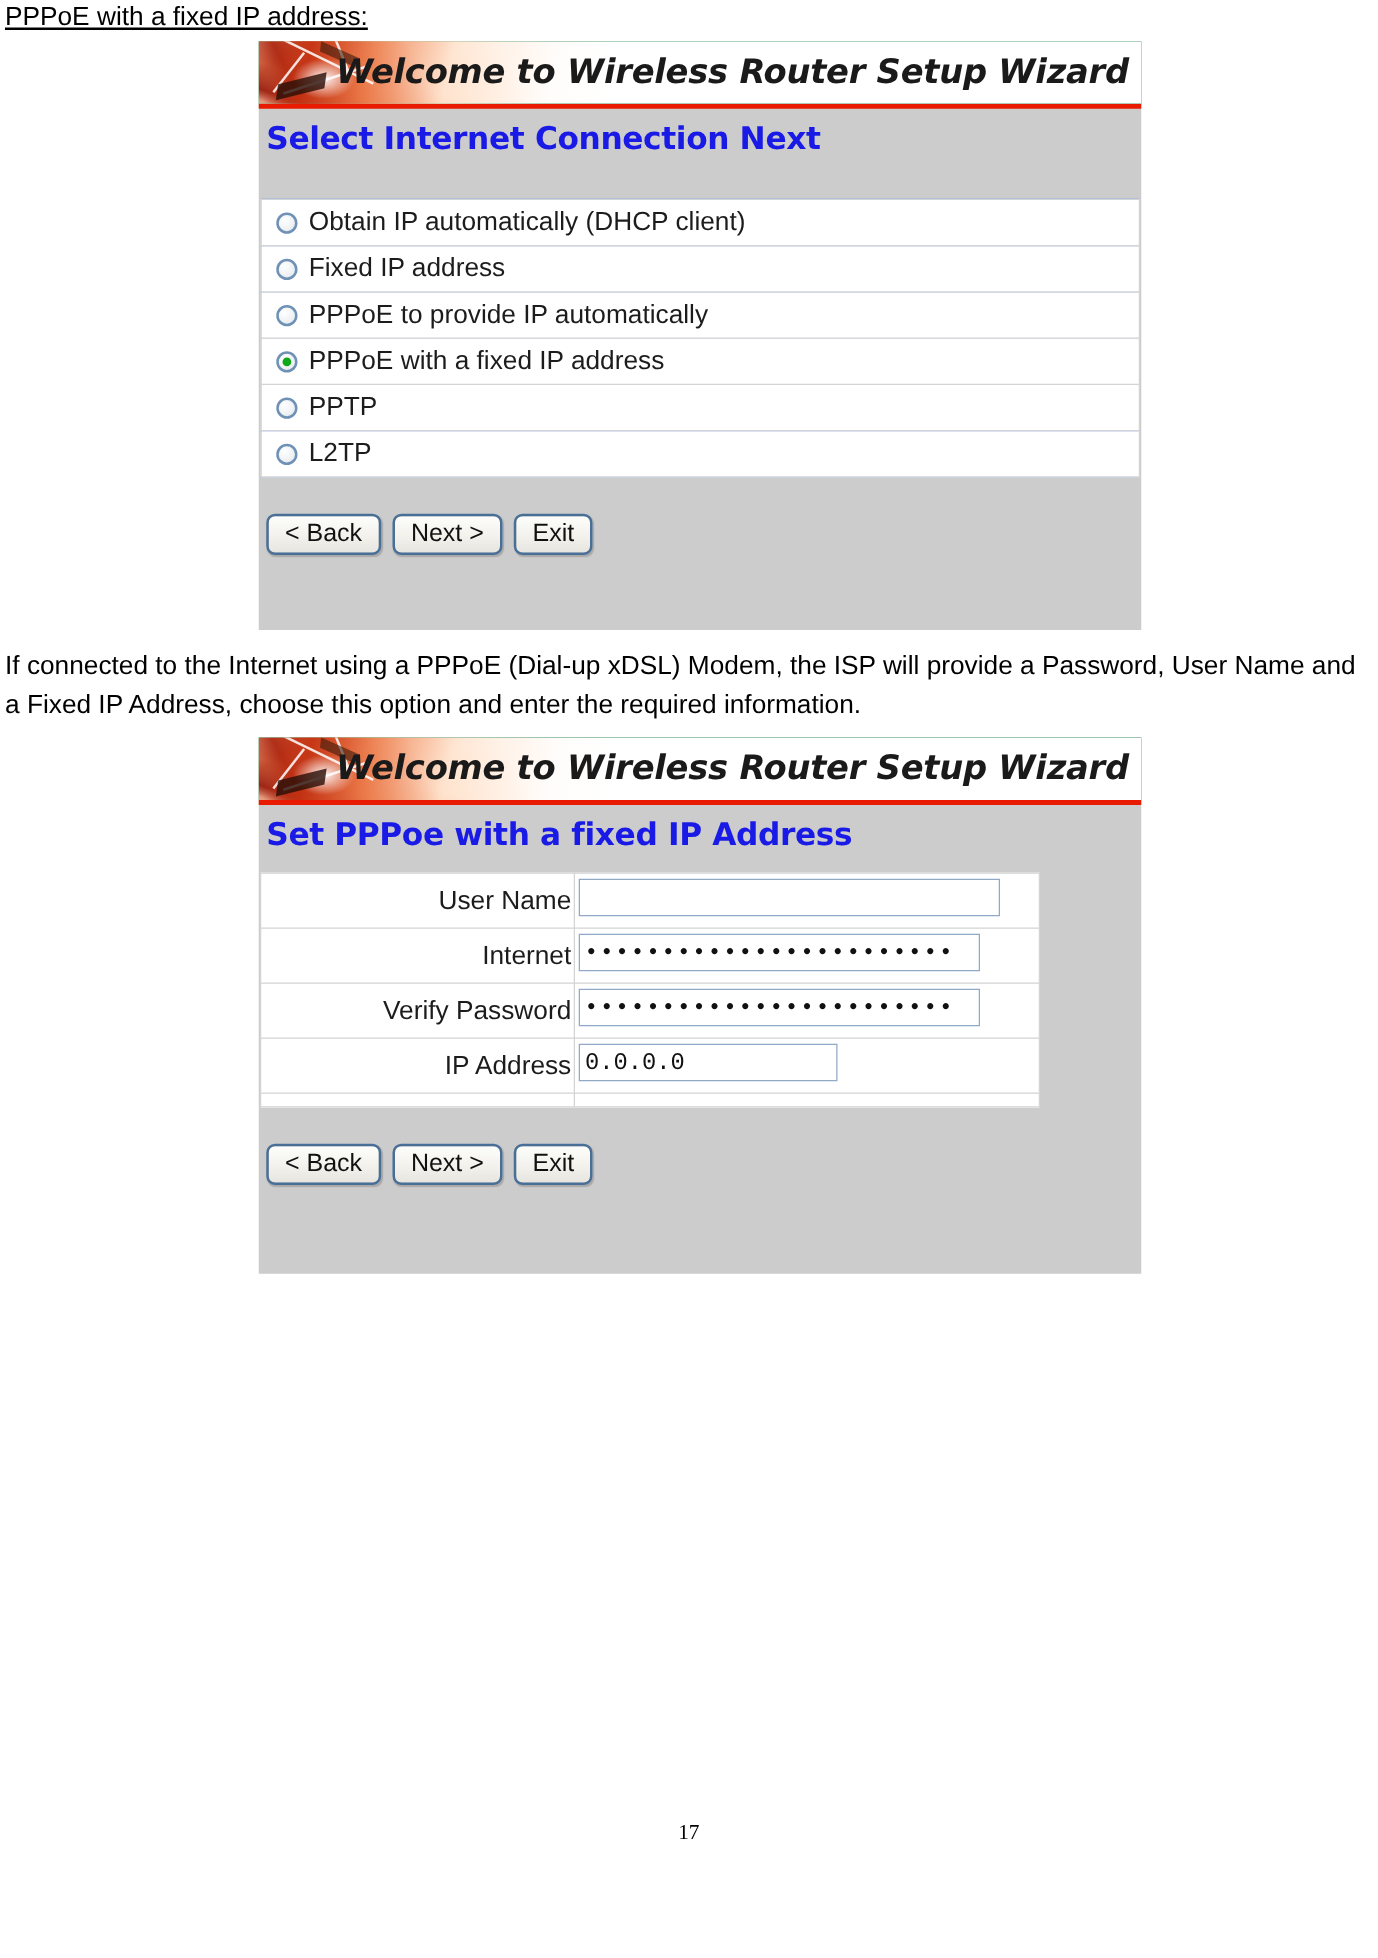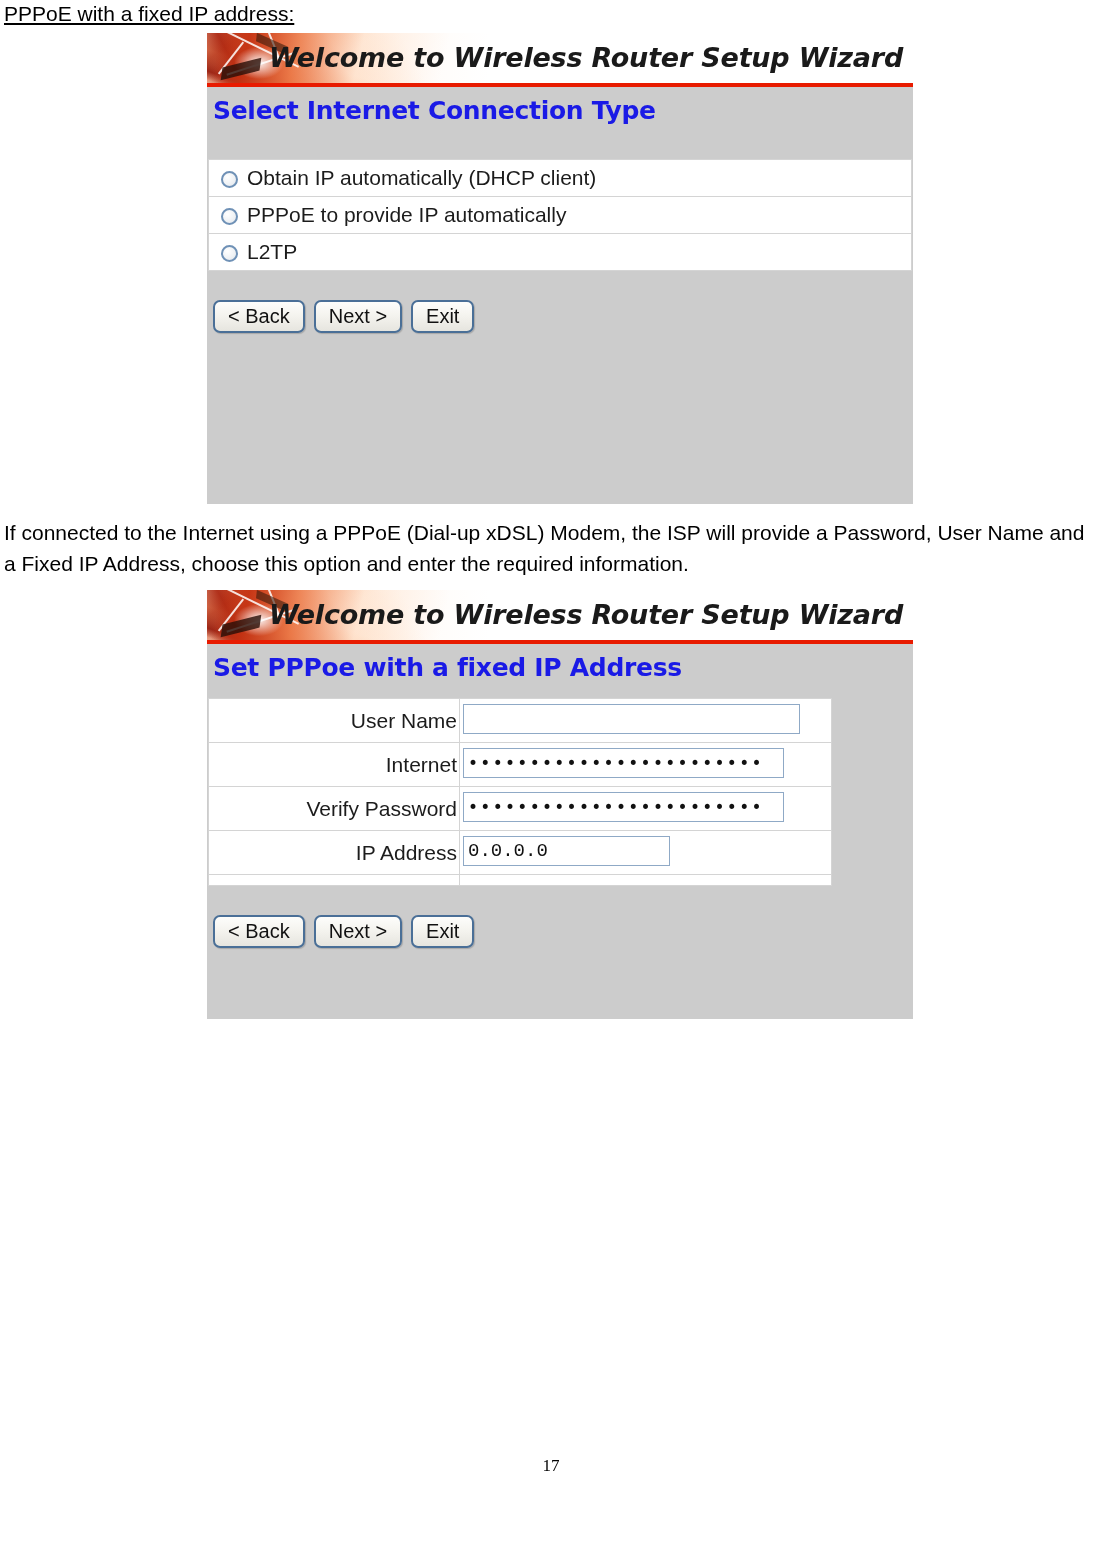--- a/index.html
+++ b/index.html
@@ -265,34 +265,49 @@
     <div class="banner-shard s1"></div>
     <div class="banner-shard s2"></div>
     <div class="banner-shard s3"></div>
     <div class="banner-shard s4"></div>
     <div class="banner-dark"></div>
     <div class="banner-dark2"></div>
     <div class="banner-title">Welcome to Wireless Router Setup Wizard</div>
   </div>
   <div class="banner-rule"></div>
 
-  <div class="panel-heading">Select Internet Connection Type</div>
+  <div class="panel-heading">Select Internet Connection Next</div>
 
   <div class="panel-gap"></div>
 
   <table class="option-table">
       <tbody>
     <tr class="option-row">
       <td class="option-cell">
         <span class="radio"></span><span class="option-label">Obtain IP automatically (DHCP client)</span>
       </td>
     </tr>
     <tr class="option-row">
       <td class="option-cell">
+        <span class="radio"></span><span class="option-label">Fixed IP address</span>
+      </td>
+    </tr>
+    <tr class="option-row">
+      <td class="option-cell">
         <span class="radio"></span><span class="option-label">PPPoE to provide IP automatically</span>
+      </td>
+    </tr>
+    <tr class="option-row">
+      <td class="option-cell">
+        <span class="radio checked"></span><span class="option-label">PPPoE with a fixed IP address</span>
+      </td>
+    </tr>
+    <tr class="option-row">
+      <td class="option-cell">
+        <span class="radio"></span><span class="option-label">PPTP</span>
       </td>
     </tr>
     <tr class="option-row">
       <td class="option-cell">
         <span class="radio"></span><span class="option-label">L2TP</span>
       </td>
     </tr>
   </tbody>
     </table>
 

